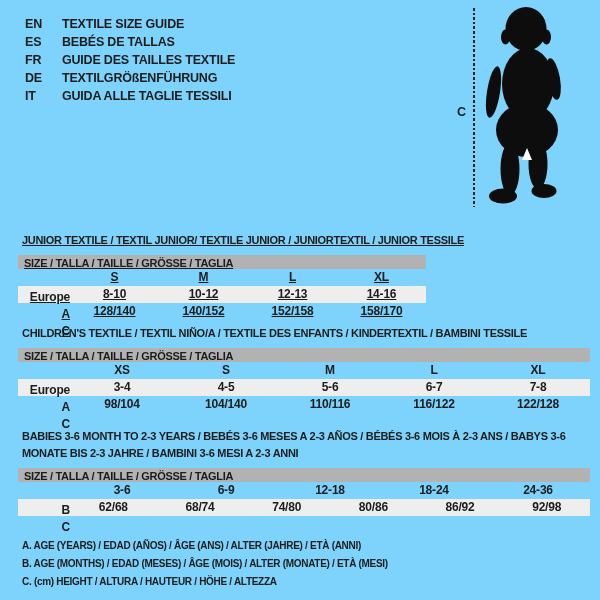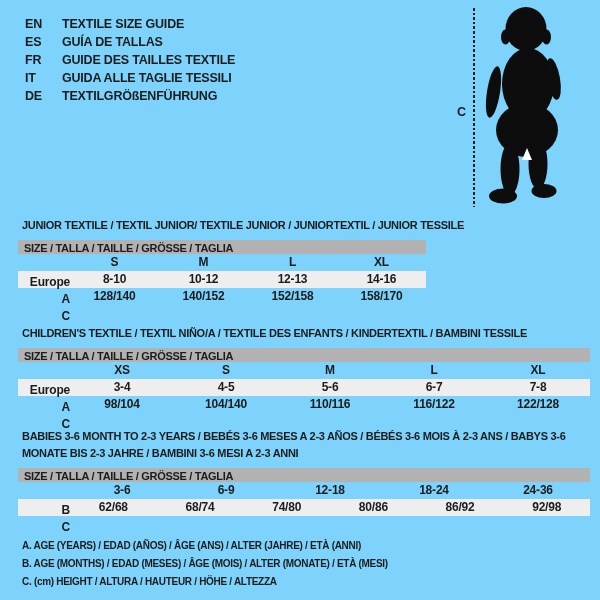--- a/index.html
+++ b/index.html
@@ -19,21 +19,21 @@
   
   .dash-line {
     position:absolute; left:473px; top:8px; width:2px; height:199px;
     background:repeating-linear-gradient(to bottom, #1c1c1c 0 2.6px, transparent 2.6px 4.6px);
   }
   .figure-c { position:absolute; left:457px; top:105px; font-size:12.5px; }
   .baby-svg { position:absolute; left:482px; top:6px; }
 
   
   .section { position:absolute; left:18px; }
-  #sec0 { top:217px; }
+  #sec0 { top:232px;text-decoration:underline; }
   #sec1 { top:325px; }
   #sec2 { top:428px; }
   .sec-title { margin-left:4px; margin-bottom:6px; font-size:11px; line-height:17px; letter-spacing:-0.3px; max-width:552px; }
   .table { }
   #sec0 .table { width:408px; }
   #sec1 .table, #sec2 .table { width:572px; }
   .thead {
     height:14px; line-height:16px; background:var(--header-bar,#b2b2b2);
     padding-left:6px; font-size:11px; letter-spacing:-0.3px;
   }
@@ -51,33 +51,33 @@
 
 <div class="page" style="--header-bar: #b2b2b2; --row-shaded: #eeeeee; --text: #1c1c1c;">
 
   <div class="langs">
       <div class="lang-row">
         <span class="lang-code">EN</span>
         <span class="lang-label">TEXTILE SIZE GUIDE</span>
       </div>
       <div class="lang-row">
         <span class="lang-code">ES</span>
-        <span class="lang-label">GUÍA DE TALLAS</span>
+        <span class="lang-label">BEBÉS DE TALLAS</span>
       </div>
       <div class="lang-row">
         <span class="lang-code">FR</span>
         <span class="lang-label">GUIDE DES TAILLES TEXTILE</span>
       </div>
       <div class="lang-row">
+        <span class="lang-code">DE</span>
+        <span class="lang-label">TEXTILGRÖßENFÜHRUNG</span>
+      </div>
+      <div class="lang-row">
         <span class="lang-code">IT</span>
         <span class="lang-label">GUIDA ALLE TAGLIE TESSILI</span>
-      </div>
-      <div class="lang-row">
-        <span class="lang-code">DE</span>
-        <span class="lang-label">TEXTILGRÖßENFÜHRUNG</span>
       </div>
     </div>
 
   <div class="dash-line"></div>
   <div class="figure-c">C</div>
   <svg class="baby-svg" width="92" height="202" viewBox="0 0 92 202" aria-hidden="true">
     <g fill="#0d0d0d">
       <ellipse cx="44" cy="23" rx="20.5" ry="22"></ellipse>
       <ellipse cx="23.5" cy="31" rx="4.5" ry="7.5"></ellipse>
       <ellipse cx="64.5" cy="31" rx="4.5" ry="7.5"></ellipse>

